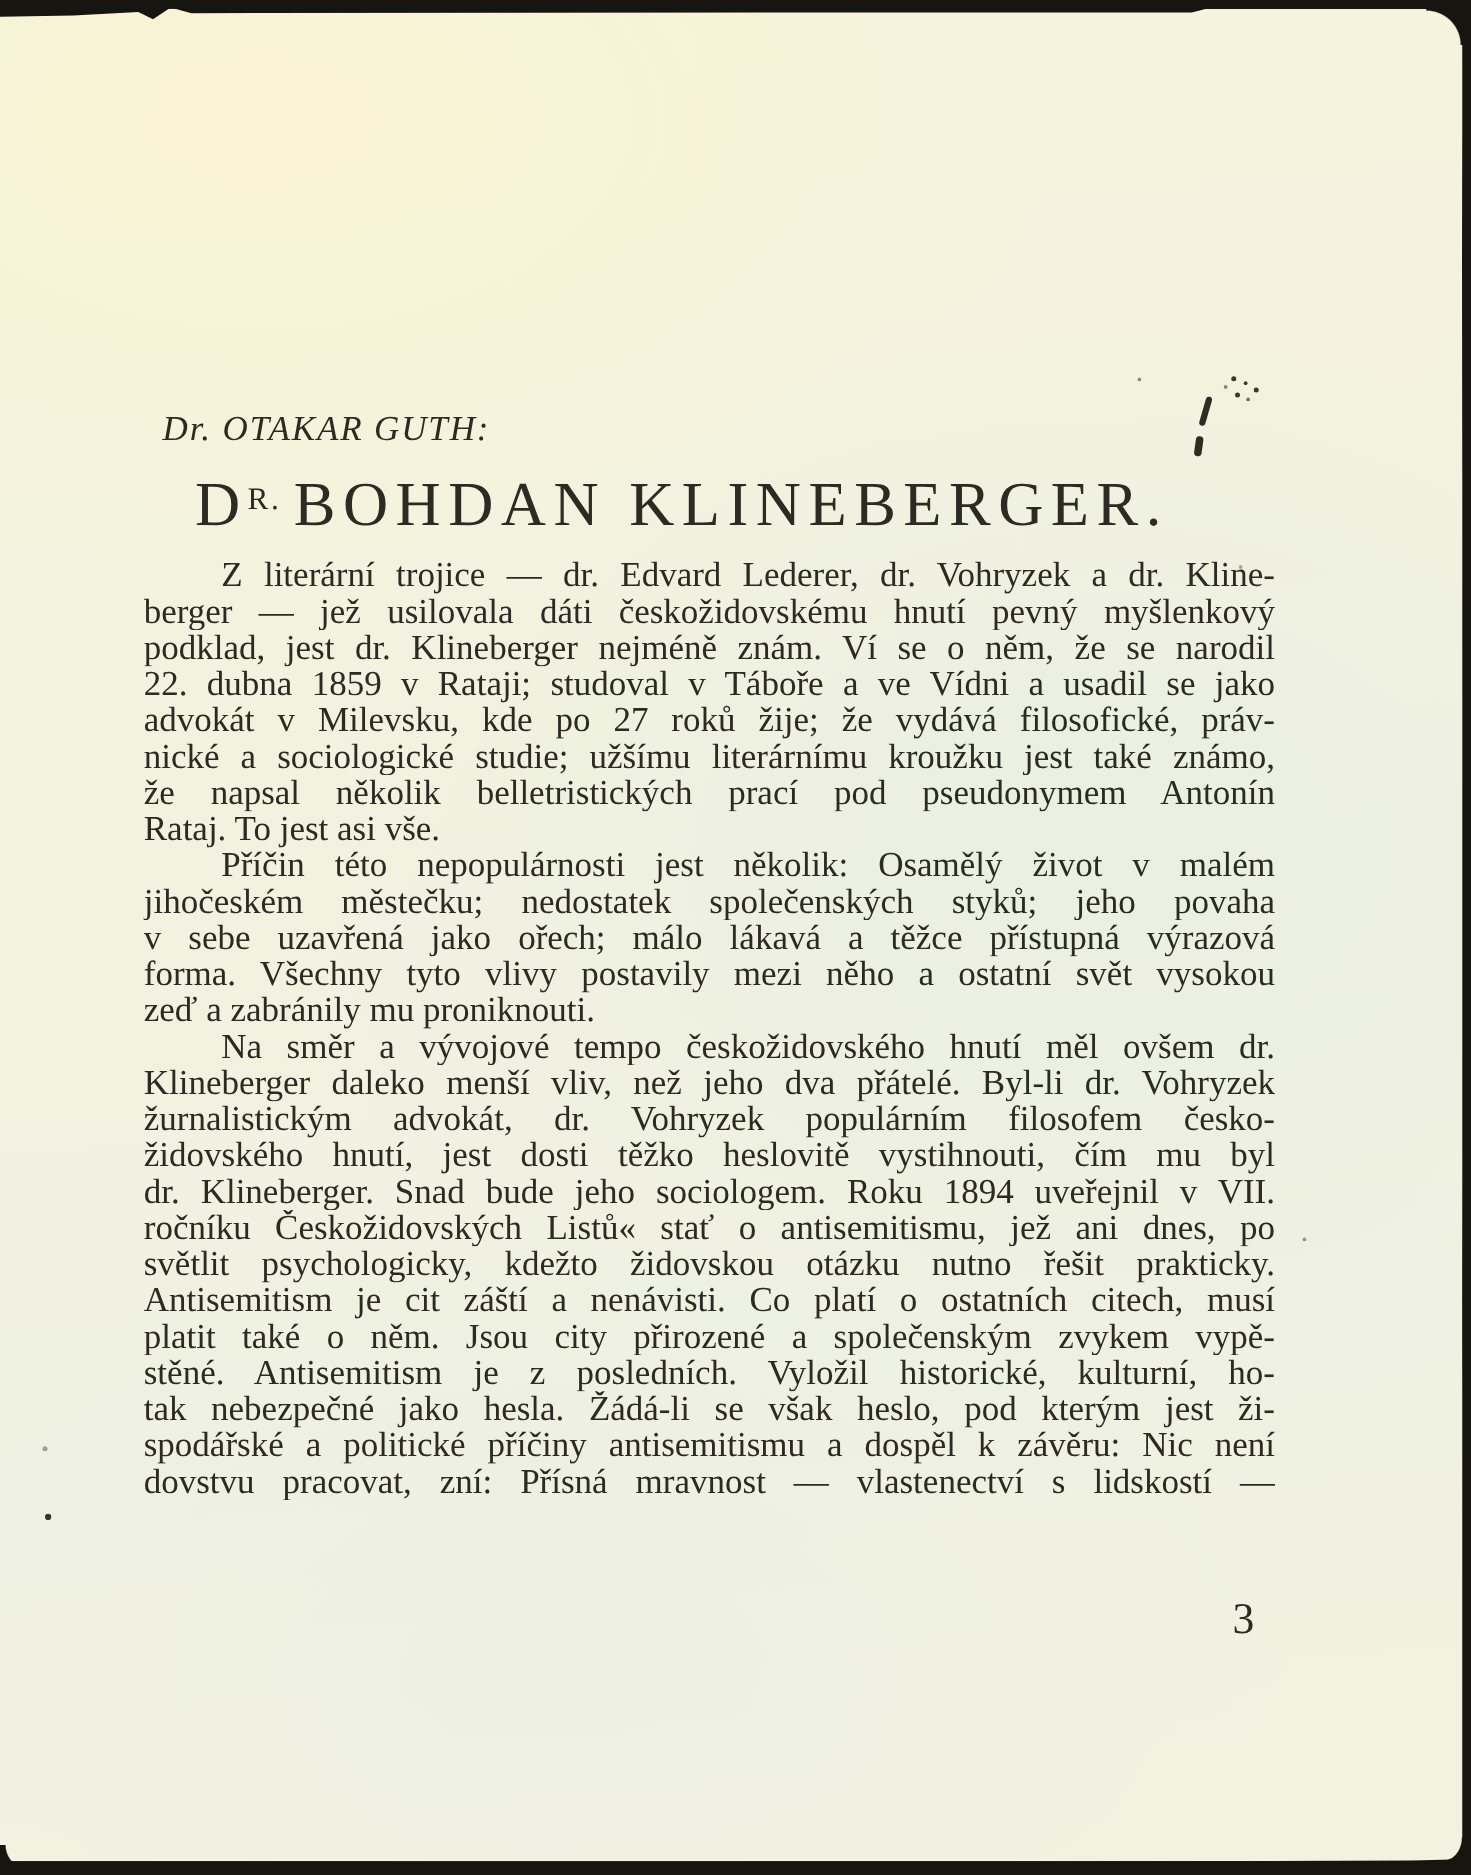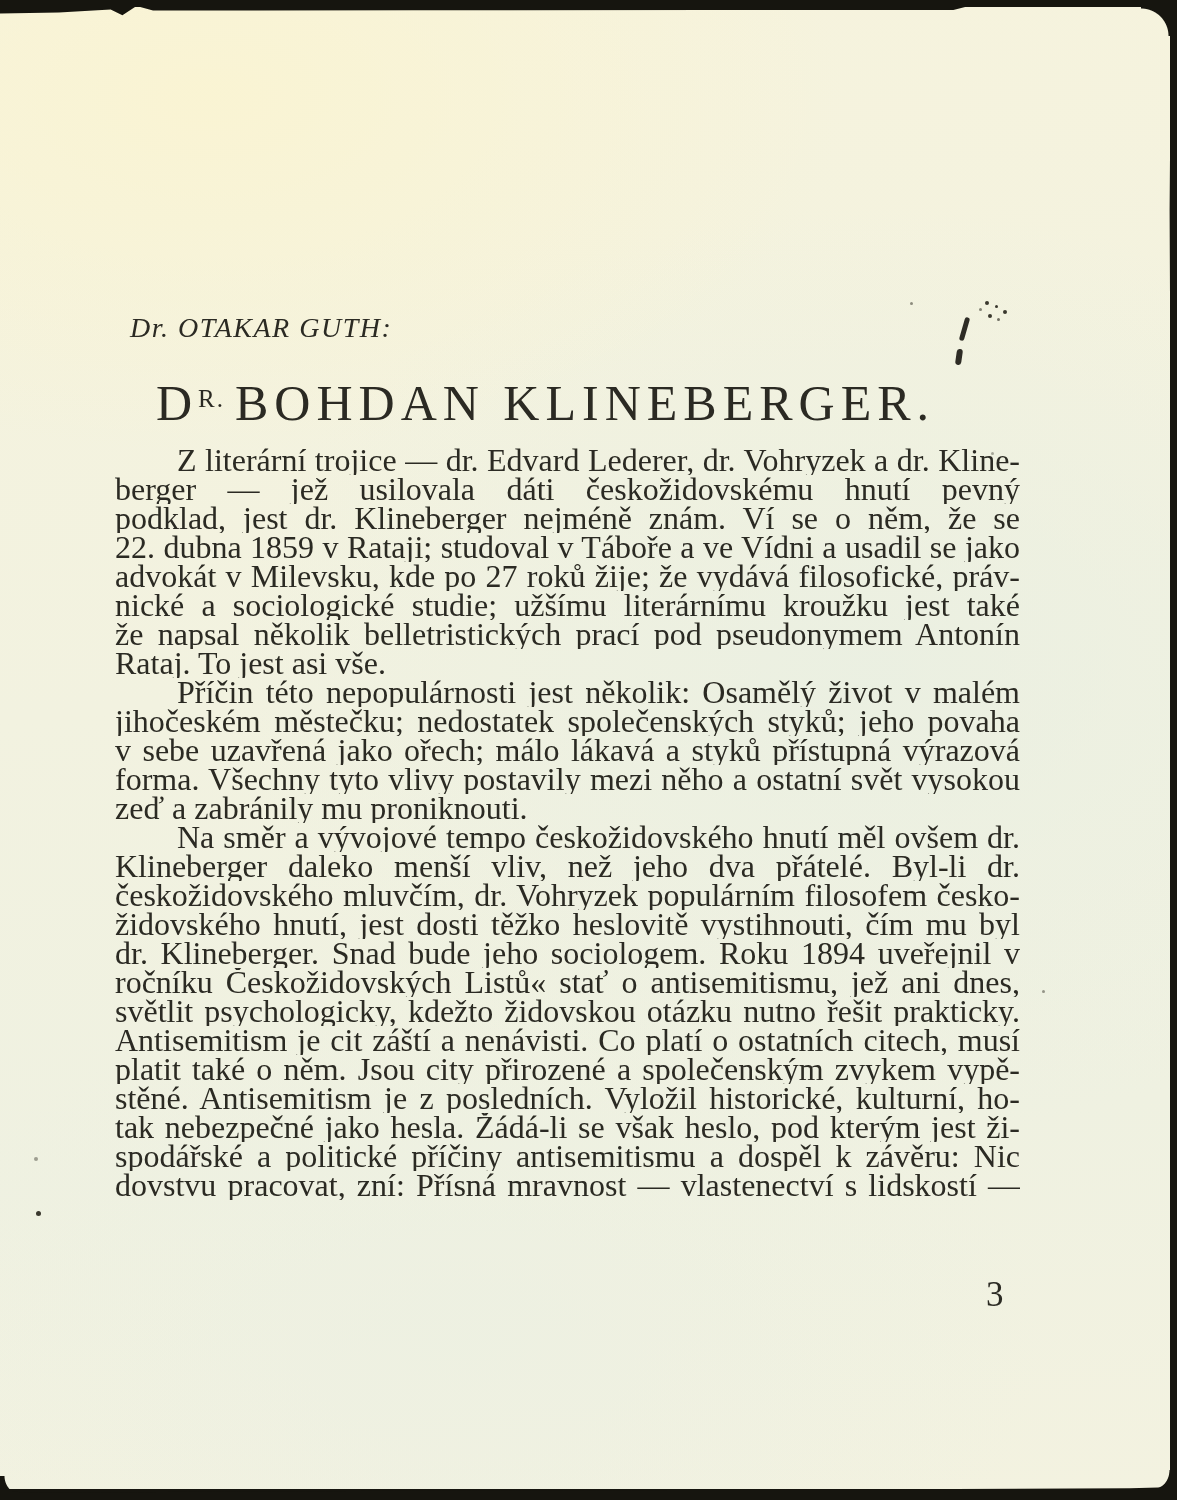--- a/index.html
+++ b/index.html
@@ -50,21 +50,21 @@
   .corner-br {
     position: absolute; bottom: 0; right: 0; width: 30px; height: 30px;
     background: radial-gradient(circle at 0 0, rgba(0,0,0,0) 0 22px, var(--edge, #16150f) 23px);
   }
   .corner-bl {
     position: absolute; bottom: 0; left: 0; width: 24px; height: 24px;
     background: radial-gradient(circle at 100% 0, rgba(0,0,0,0) 0 19px, var(--edge, #16150f) 20px);
   }
 
   .author {
-    position: absolute; top: 312px; left: 130px;
+    position: absolute; top: 328px; left: 130px;
     font-style: italic;
     font-size: 28px;
     letter-spacing: 1.5px;
     color: var(--ink, #2b2a23);
   }
 
   .title {
     position: absolute; top: 374px; left: 115px; width: 905px;
     margin: 0;
     transform: translateX(-22px);
@@ -77,21 +77,21 @@
   .title sup {
     font-size: 0.5em;
     vertical-align: 0.52em;
     letter-spacing: 2px;
   }
   .title .rest { margin-left: 10px; text-align: right; }
 
   .bodytext {
     position: absolute; top: 446px; left: 115px; width: 905px;
     color: var(--ink, #2b2a23);
-    font-size: 32px;
+    font-size: 28px;
   }
   .para { margin: 0; }
   .line {
     height: 29px;
     line-height: 29px;
     text-align: justify;
     text-align-last: justify;
     white-space: normal;
     overflow: hidden;
   }
@@ -144,28 +144,28 @@
         <div class="line">podklad, jest dr. Klineberger nejméně znám. Ví se o něm, že se narodil</div>
         <div class="line">22. dubna 1859 v Rataji; studoval v Táboře a ve Vídni a usadil se jako</div>
         <div class="line">advokát v Milevsku, kde po 27 roků žije; že vydává filosofické, práv-</div>
         <div class="line">nické a sociologické studie; užšímu literárnímu kroužku jest také známo,</div>
         <div class="line">že napsal několik belletristických prací pod pseudonymem Antonín</div>
         <div class="line last">Rataj. To jest asi vše.</div>
       </div>
       <div class="para">
         <div class="line first">Příčin této nepopulárnosti jest několik: Osamělý život v malém</div>
         <div class="line">jihočeském městečku; nedostatek společenských styků; jeho povaha</div>
-        <div class="line">v sebe uzavřená jako ořech; málo lákavá a styků přístupná výrazová</div>
+        <div class="line">v sebe uzavřená jako ořech; málo lákavá a těžce přístupná výrazová</div>
         <div class="line">forma. Všechny tyto vlivy postavily mezi něho a ostatní svět vysokou</div>
         <div class="line last">zeď a zabránily mu proniknouti.</div>
       </div>
       <div class="para">
         <div class="line first">Na směr a vývojové tempo českožidovského hnutí měl ovšem dr.</div>
         <div class="line">Klineberger daleko menší vliv, než jeho dva přátelé. Byl-li dr. Vohryzek</div>
-        <div class="line">českožidovského mluvčím, dr. Vohryzek populárním filosofem česko-</div>
+        <div class="line">žurnalistickým advokát, dr. Vohryzek populárním filosofem česko-</div>
         <div class="line">židovského hnutí, jest dosti těžko heslovitě vystihnouti, čím mu byl</div>
         <div class="line">dr. Klineberger. Snad bude jeho sociologem. Roku 1894 uveřejnil v VII.</div>
         <div class="line">ročníku Českožidovských Listů« stať o antisemitismu, jež ani dnes, po</div>
         <div class="line">světlit psychologicky, kdežto židovskou otázku nutno řešit prakticky.</div>
         <div class="line">Antisemitism je cit záští a nenávisti. Co platí o ostatních citech, musí</div>
         <div class="line">platit také o něm. Jsou city přirozené a společenským zvykem vypě-</div>
         <div class="line">stěné. Antisemitism je z posledních. Vyložil historické, kulturní, ho-</div>
         <div class="line">tak nebezpečné jako hesla. Žádá-li se však heslo, pod kterým jest ži-</div>
         <div class="line">spodářské a politické příčiny antisemitismu a dospěl k závěru: Nic není</div>
         <div class="line">dovstvu pracovat, zní: Přísná mravnost — vlastenectví s lidskostí —</div>

